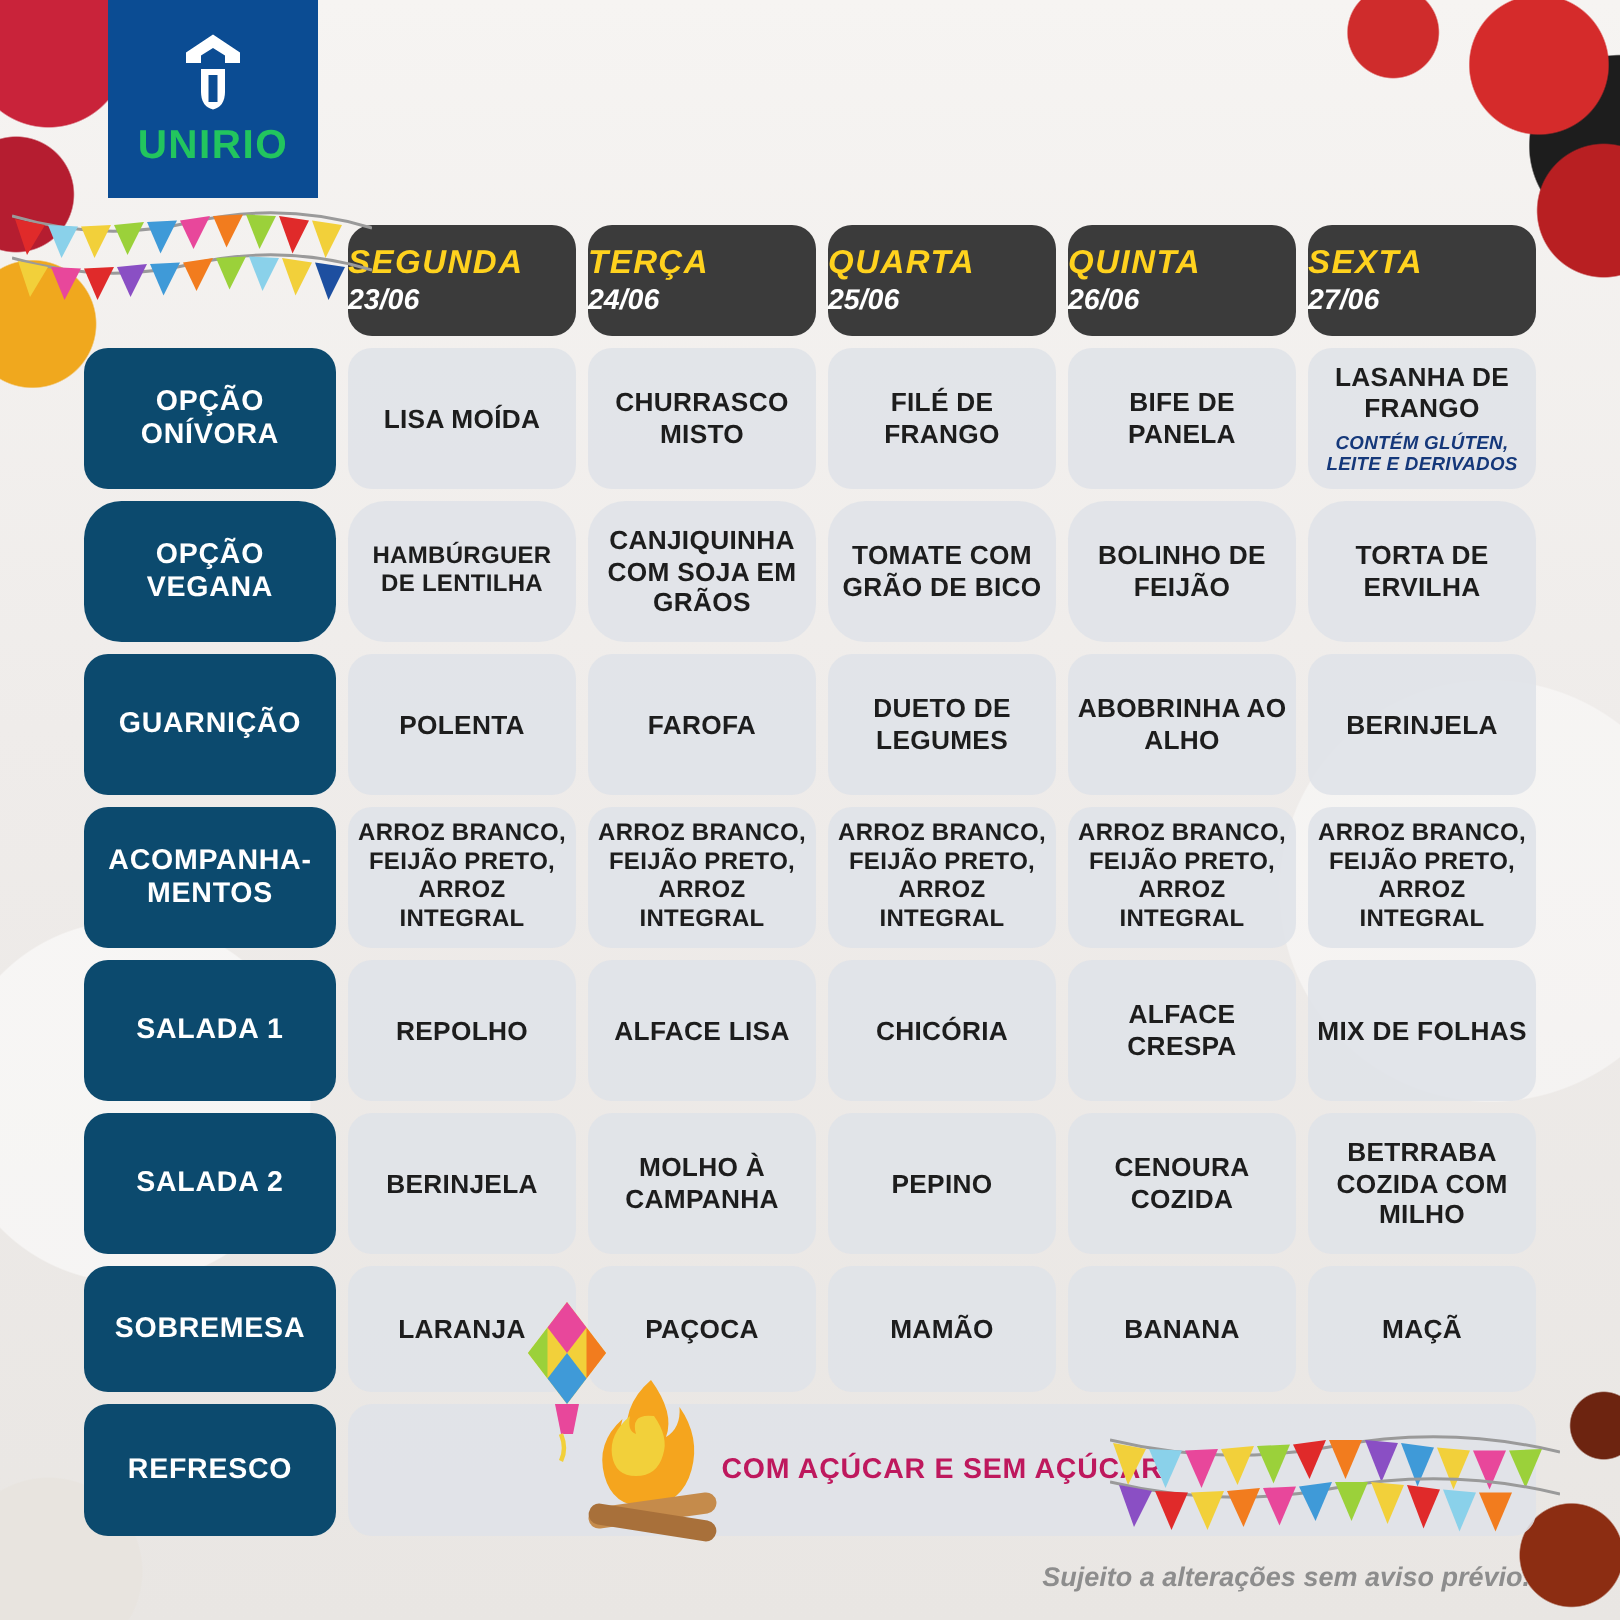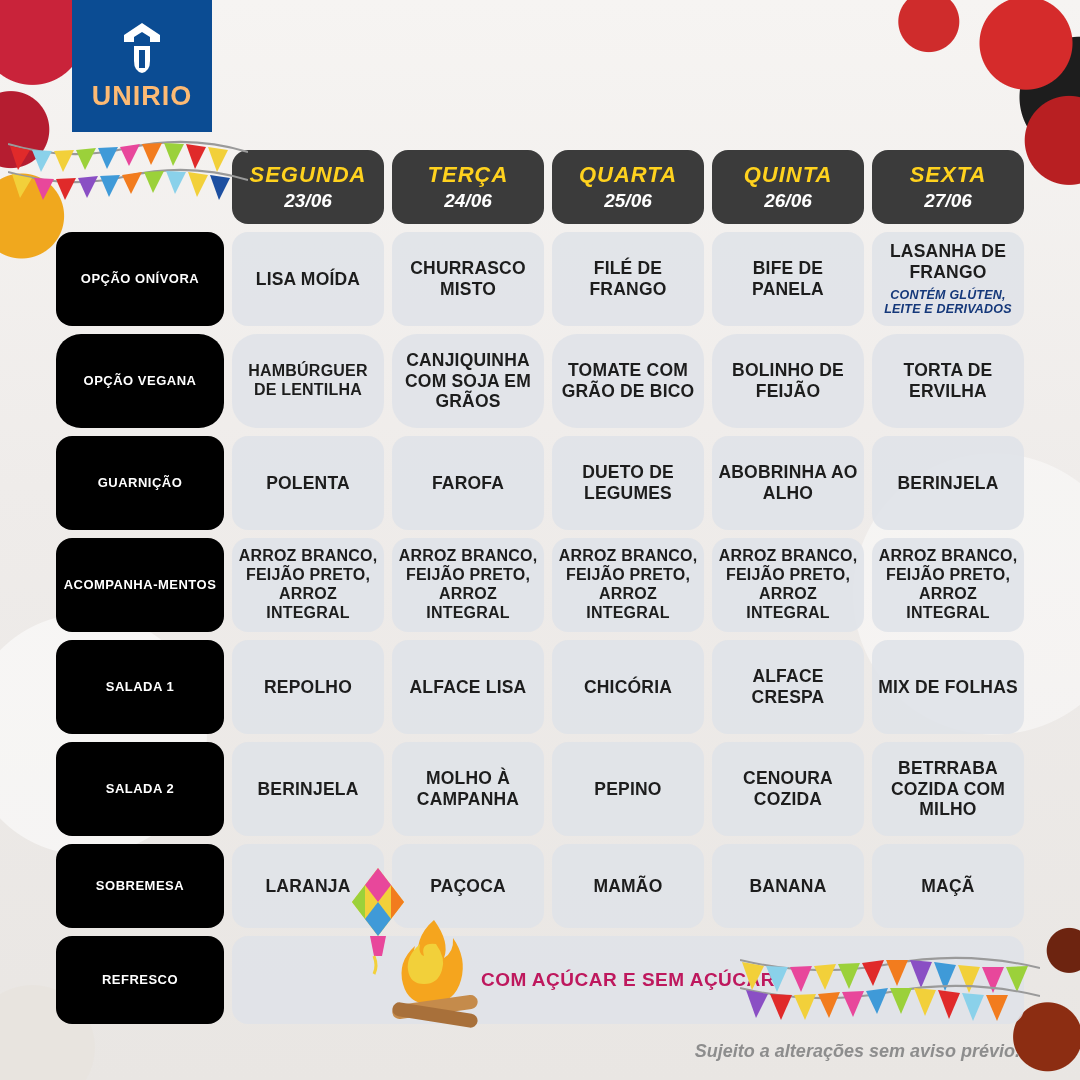--- a/index.html
+++ b/index.html
@@ -42,21 +42,21 @@
   .header {
     position: absolute; top: 0; left: 0; right: 0; height: 140px;
     z-index: 3;
   }
   .logo {
     position: absolute; left: 72px; top: 0;
     width: 140px; height: 132px;
     background: #0b4c93;
     display: flex; flex-direction: column;
     align-items: center; justify-content: center;
-    color: #fdba74;
+    color: #22c55e;
   }
   .logo-mark {
     width: 56px; height: 54px;
     position: relative;
   }
   .logo-mark svg { display: block; }
   .logo-text {
     font-size: 27px; font-weight: bold; letter-spacing: 1px;
     margin-top: 6px;
   }
@@ -101,41 +101,41 @@
     z-index: 2;
     display: grid;
     grid-template-columns: 168px repeat(5, 1fr);
     gap: 8px;
   }
   .day-head {
     background: #3b3b3b;
     border-radius: 16px;
     height: 74px;
     display: flex; flex-direction: column;
-    align-items: center; justify-content: center;
+    align-items: flex-start; justify-content: center;
     color: #fff;
   }
   .day-name {
     color: #ffd21e;
     font-size: 22px; font-weight: bold;
     font-style: italic;
     letter-spacing: 1px;
   }
   .day-date {
     font-size: 19px; font-weight: bold;
     font-style: italic;
     margin-top: 2px;
   }
   .rowlabel {
-    background: #000000;
+    background: #0c4a6e;
     border-radius: 16px;
     color: #fff;
     display: flex; align-items: center; justify-content: center;
     text-align: center;
-    font-size: 13px; font-weight: bold;
+    font-size: 19px; font-weight: bold;
     letter-spacing: .5px;
     padding: 6px;
     line-height: 1.15;
   }
   .cell {
     background: rgba(223,226,232,.88);
     border-radius: 16px;
     display: flex; flex-direction: column;
     align-items: center; justify-content: center;
     text-align: center;

